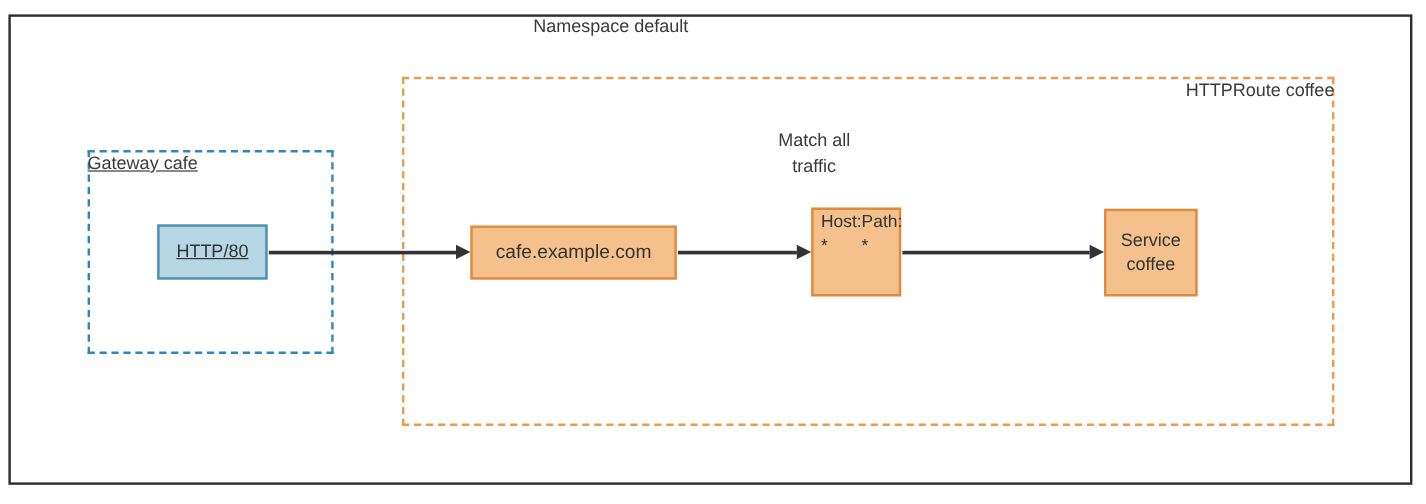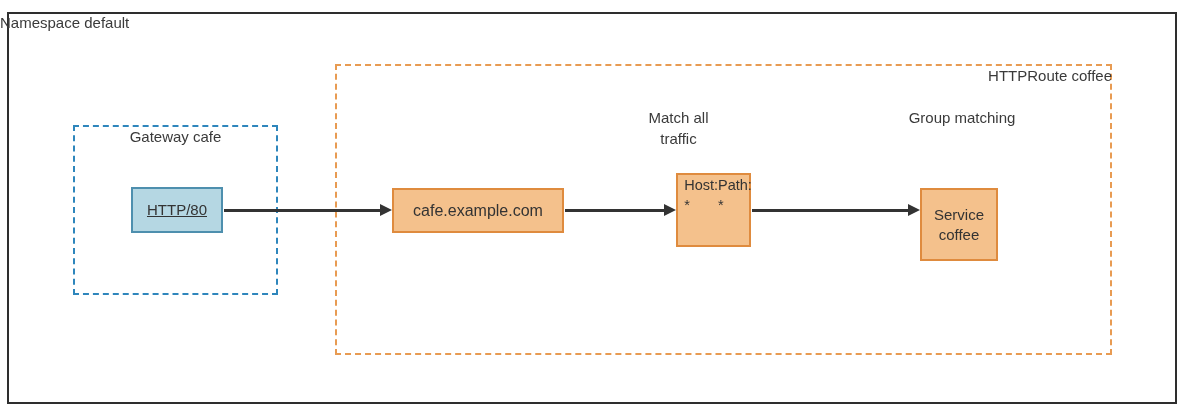--- a/index.html
+++ b/index.html
@@ -18,21 +18,21 @@
   .abs { position: absolute; box-sizing: border-box; }
 
   
   .frame {
     left: 7px; top: 12px; width: 1170px; height: 392px;
     border: 2px solid var(--frame-border, #2e2e2e);
     background: #ffffff;
   }
   .ns-title {
     left: 0; top: 14px; width: 1018px;
-    text-align: left;
+    text-align: center;
     font-size: 15px;
     line-height: 18px;
   }
 
   
   .route-group {
     left: 335px; top: 64px; width: 777px; height: 291px;
     border: 2px dashed var(--route-group-border, #e89b52);
   }
   .route-title {
@@ -40,23 +40,24 @@
     text-align: right;
     font-size: 15px;
     line-height: 18px;
   }
   .gw-group {
     left: 73px; top: 125px; width: 205px; height: 170px;
     border: 2px dashed var(--gateway-group-border, #2e86bc);
   }
   .gw-title {
     left: 73px; top: 128px; width: 205px;
-    text-align: center;
+    text-align: left;
     font-size: 15px;
     line-height: 18px;
+    text-decoration: underline;
   }
 
   
   .annotation {
     text-align: center;
     font-size: 15px;
     line-height: 21px;
   }
   .annotation-match { left: 596px; top: 107px; width: 165px; }
   .annotation-backend { left: 862px; top: 107px; width: 200px; }
@@ -81,21 +82,21 @@
   .node-http { left: 131px; top: 187px; width: 92px; height: 46px; text-decoration: underline; }
   .node-hostname { left: 392px; top: 188px; width: 172px; height: 45px; font-size: 16px; }
   .node-match {
     left: 676px; top: 173px; width: 75px; height: 74px;
     flex-direction: row;
     align-items: flex-start;
     padding-left: 9px;
     font-size: 14.5px;
   }
   .node-service {
-    left: 920px; top: 188px; width: 78px; height: 73px;
+    left: 920px; top: 174px; width: 78px; height: 73px;
     flex-direction: column;
   }
 
   
   .arrow {
     top: 209px; height: 3px;
     background: var(--arrow, #333333);
   }
   .arrow::after {
     content: "";
@@ -120,21 +121,20 @@
 <div class="abs route-title">HTTPRoute coffee</div>
 
 <div class="abs gw-group"></div>
 <div class="abs gw-title">Gateway cafe</div>
 
 <div class="abs annotation annotation-match">
   <div>Match all</div>
   <div>traffic</div>
 </div>
 <div class="abs annotation annotation-backend">
-  <div>Group matching</div>
 </div>
 
 <div class="abs node node-blue node-http">
   <span>HTTP/80</span>
 </div>
 
 <div class="abs node node-orange node-hostname">
   <span>cafe.example.com</span>
 </div>
 

